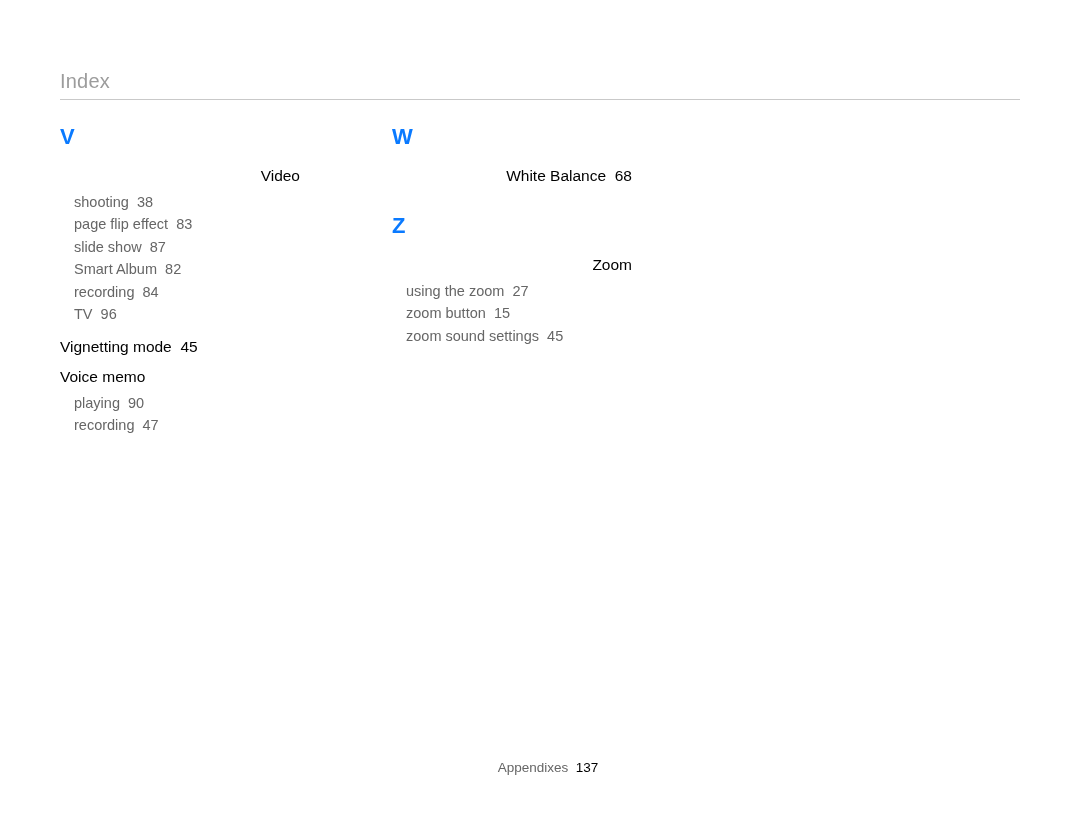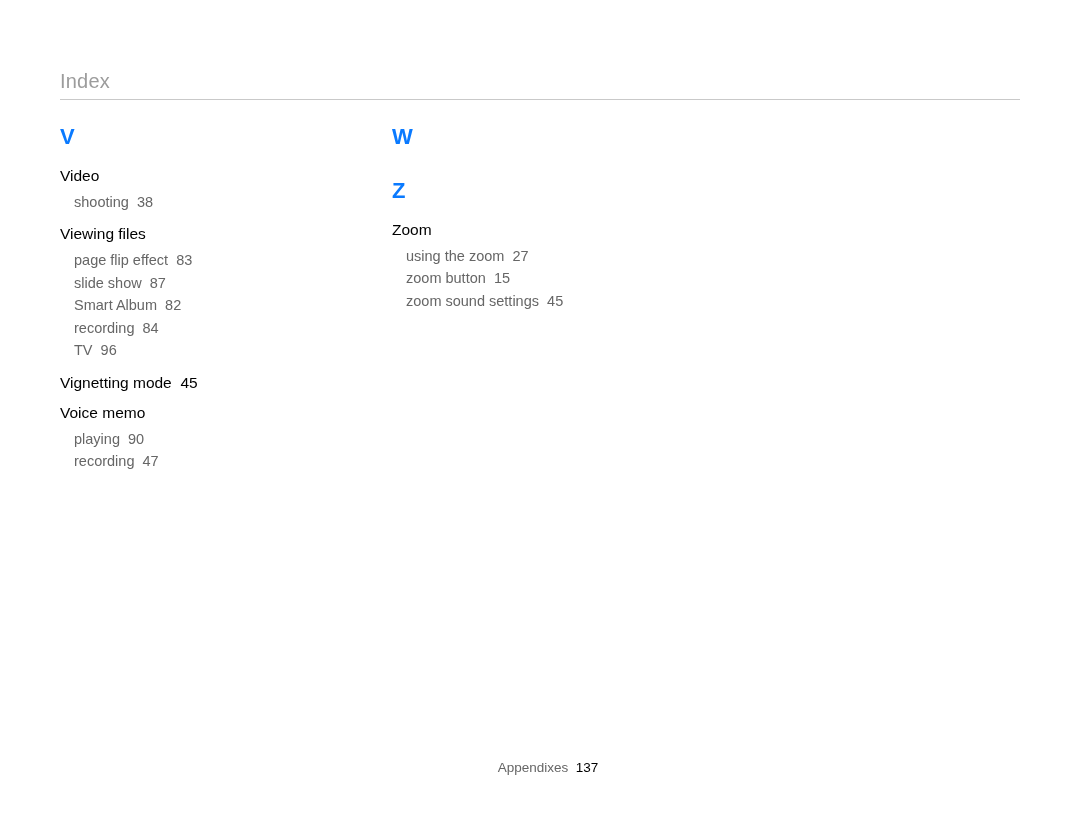--- a/index.html
+++ b/index.html
@@ -47,20 +47,21 @@
     margin-top: 28px;
   }
   .topic {
     font-size: 15.5px;
     color: #000;
     margin: 12px 0 6px 0;
     font-weight: 400;
   }
   .topic.first {
     margin-top: 17px;
+    text-align: right;
   }
   .sub {
     font-size: 14.5px;
     color: #666666;
     line-height: 1.55;
     padding-left: 14px;
   }
   .pg {
     color: #666666;
   }
@@ -92,21 +93,20 @@
   <div class="columns">
 
     <div class="col">
       <div class="section-letter">V</div>
 
       <div class="topic first">Video</div>
       <div class="sub">
         <span>shooting</span>&nbsp;&nbsp;<span class="pg">38</span>
       </div>
 
-      <div class="topic">Viewing files</div>
       <div class="sub">
         <span>page flip effect</span>&nbsp;&nbsp;<span class="pg">83</span>
       </div>
       <div class="sub">
         <span>slide show</span>&nbsp;&nbsp;<span class="pg">87</span>
       </div>
       <div class="sub">
         <span>Smart Album</span>&nbsp;&nbsp;<span class="pg">82</span>
       </div>
       <div class="sub">
@@ -125,20 +125,23 @@
         <span>playing</span>&nbsp;&nbsp;<span class="pg">90</span>
       </div>
       <div class="sub">
         <span>recording</span>&nbsp;&nbsp;<span class="pg">47</span>
       </div>
     </div>
 
     <div class="col">
       <div class="section-letter">W</div>
 
+      <div class="topic first">
+        <span>White Balance</span>&nbsp;&nbsp;<span class="pg">68</span>
+      </div>
 
       <div class="section-letter zed">Z</div>
 
       <div class="topic first">Zoom</div>
       <div class="sub">
         <span>using the zoom</span>&nbsp;&nbsp;<span class="pg">27</span>
       </div>
       <div class="sub">
         <span>zoom button</span>&nbsp;&nbsp;<span class="pg">15</span>
       </div>

